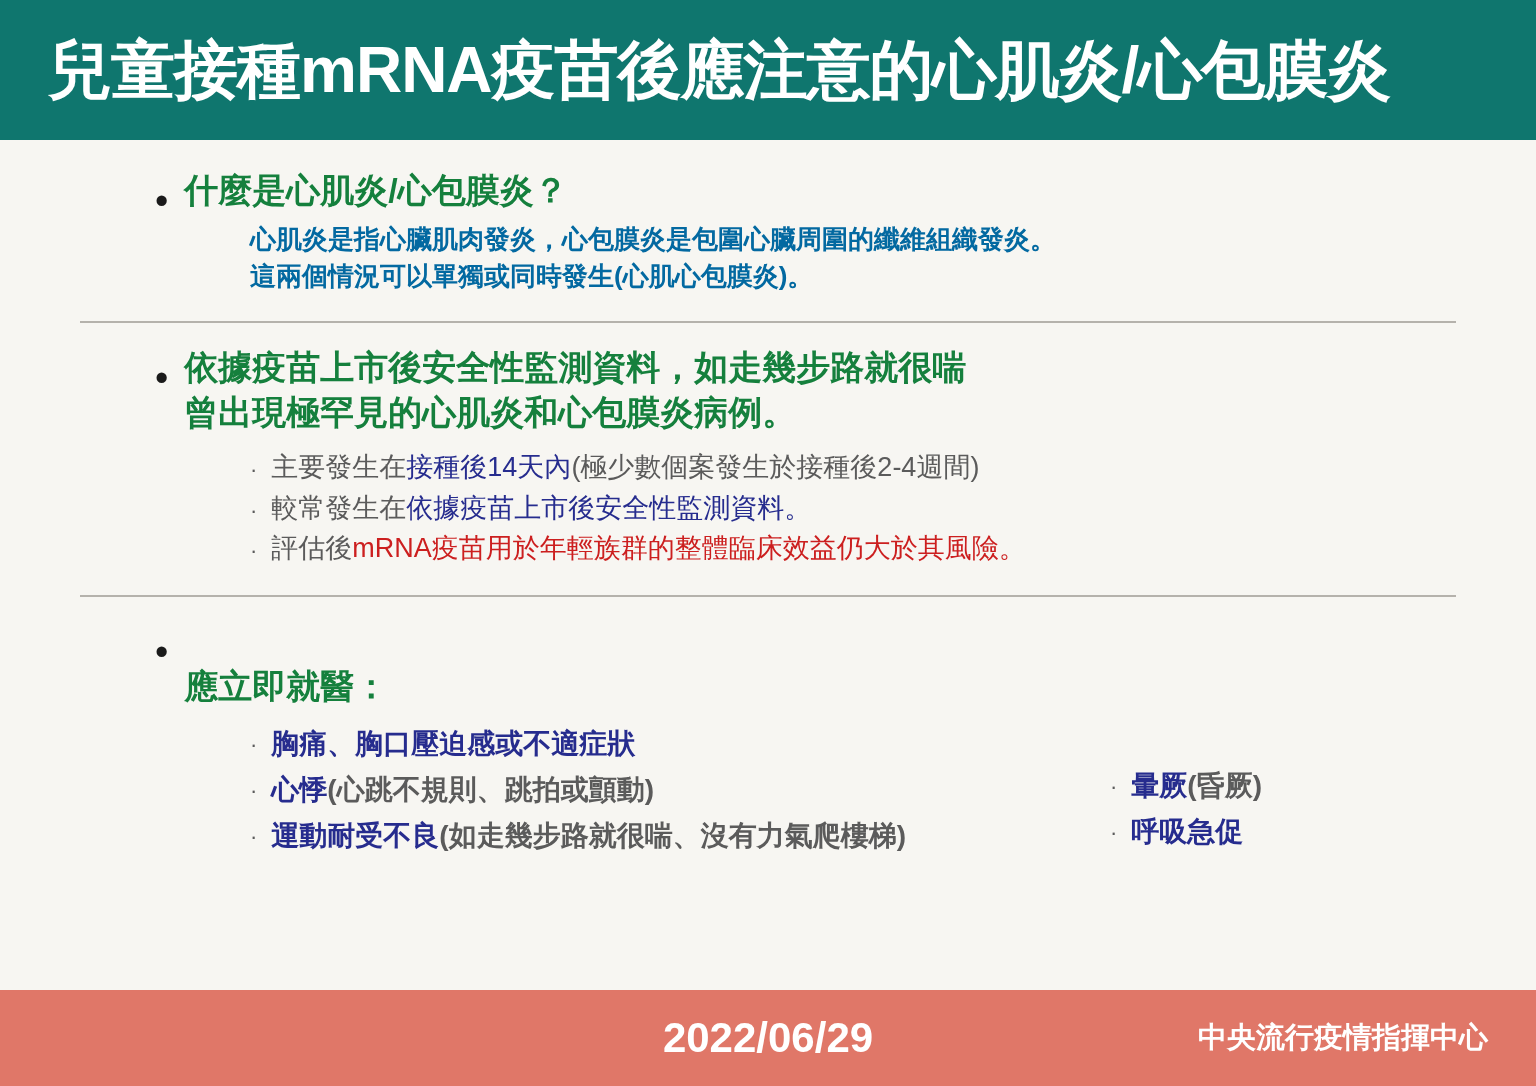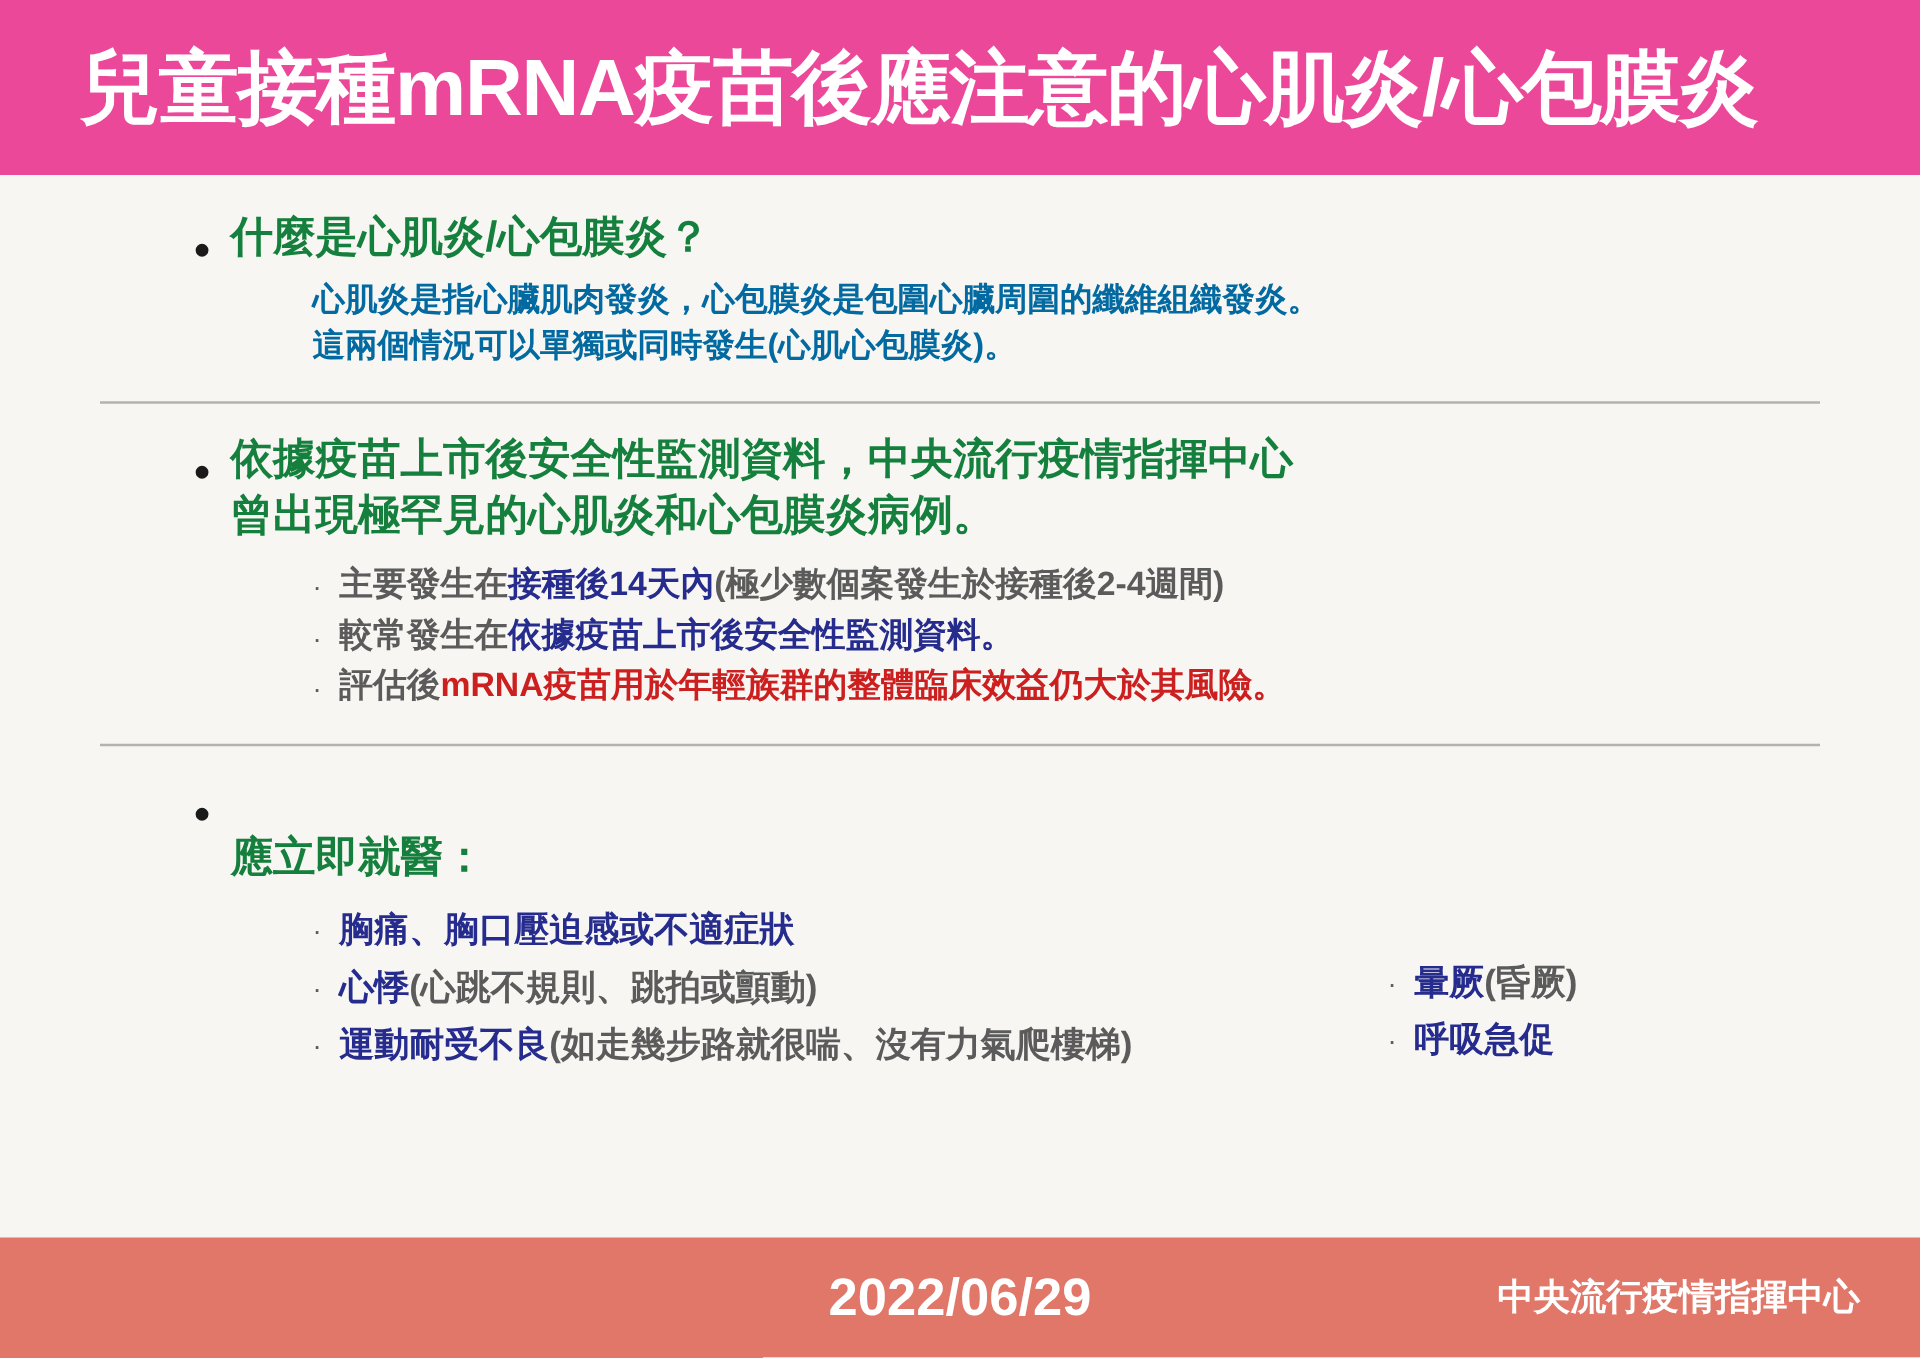--- a/index.html
+++ b/index.html
@@ -12,25 +12,25 @@
     background: #F7F6F2;
     font-family: "Liberation Sans", "DejaVu Sans", sans-serif;
     overflow: hidden;
     position: relative;
   }
 
   
   .header-banner {
     width: 100%;
     height: 140px;
-    background: #ec4899;
+    background: #0f766e;
     display: flex;
     align-items: center;
     box-sizing: border-box;
-    padding-left: 64px;
+    padding-left: 48px;
   }
   .header-title {
     color: #FFFFFF;
     font-size: 64px;
     font-weight: bold;
     letter-spacing: -1px;
     line-height: 1;
     white-space: nowrap;
   }
 
@@ -94,21 +94,21 @@
     color: #5B5B5B;
     font-size: 22px;
     line-height: 1;
     flex: 0 0 auto;
     margin-right: 14px;
     position: relative;
     top: 11px;
   }
   .sub-text {
     font-size: 27px;
-    font-weight: bold;
+    font-weight: normal;
     line-height: 1.42;
   }
   .t-gray  { color: #5B5B5B; }
   .t-navy  { color: #262C8E; }
   .t-red   { color: #CC1F1F; }
 
   
   .divider {
     height: 2px;
     background: #B5B2AC;
@@ -192,21 +192,21 @@
   </div>
 
   <div class="sp-2"></div>
   <div class="divider"></div>
   <div class="sp-3"></div>
 
   <div class="section">
     <div class="section-head">
       <span class="bullet-dot">•</span>
       <span class="section-title">
-        <span>依據疫苗上市後安全性監測資料，中央流行疫情指揮中心</span><br>
+        <span>依據疫苗上市後安全性監測資料，如走幾步路就很喘</span><br>
         <span>曾出現極罕見的心肌炎和心包膜炎病例。</span>
       </span>
     </div>
 
     <div class="sub-list">
       <div class="sub-item">
         <span class="sub-dot">·</span>
         <span class="sub-text">
           <span class="t-gray">主要發生在</span><span class="t-navy">接種後14天內</span><span class="t-gray">(極少數個案發生於接種後2-4週間)</span>
         </span>

